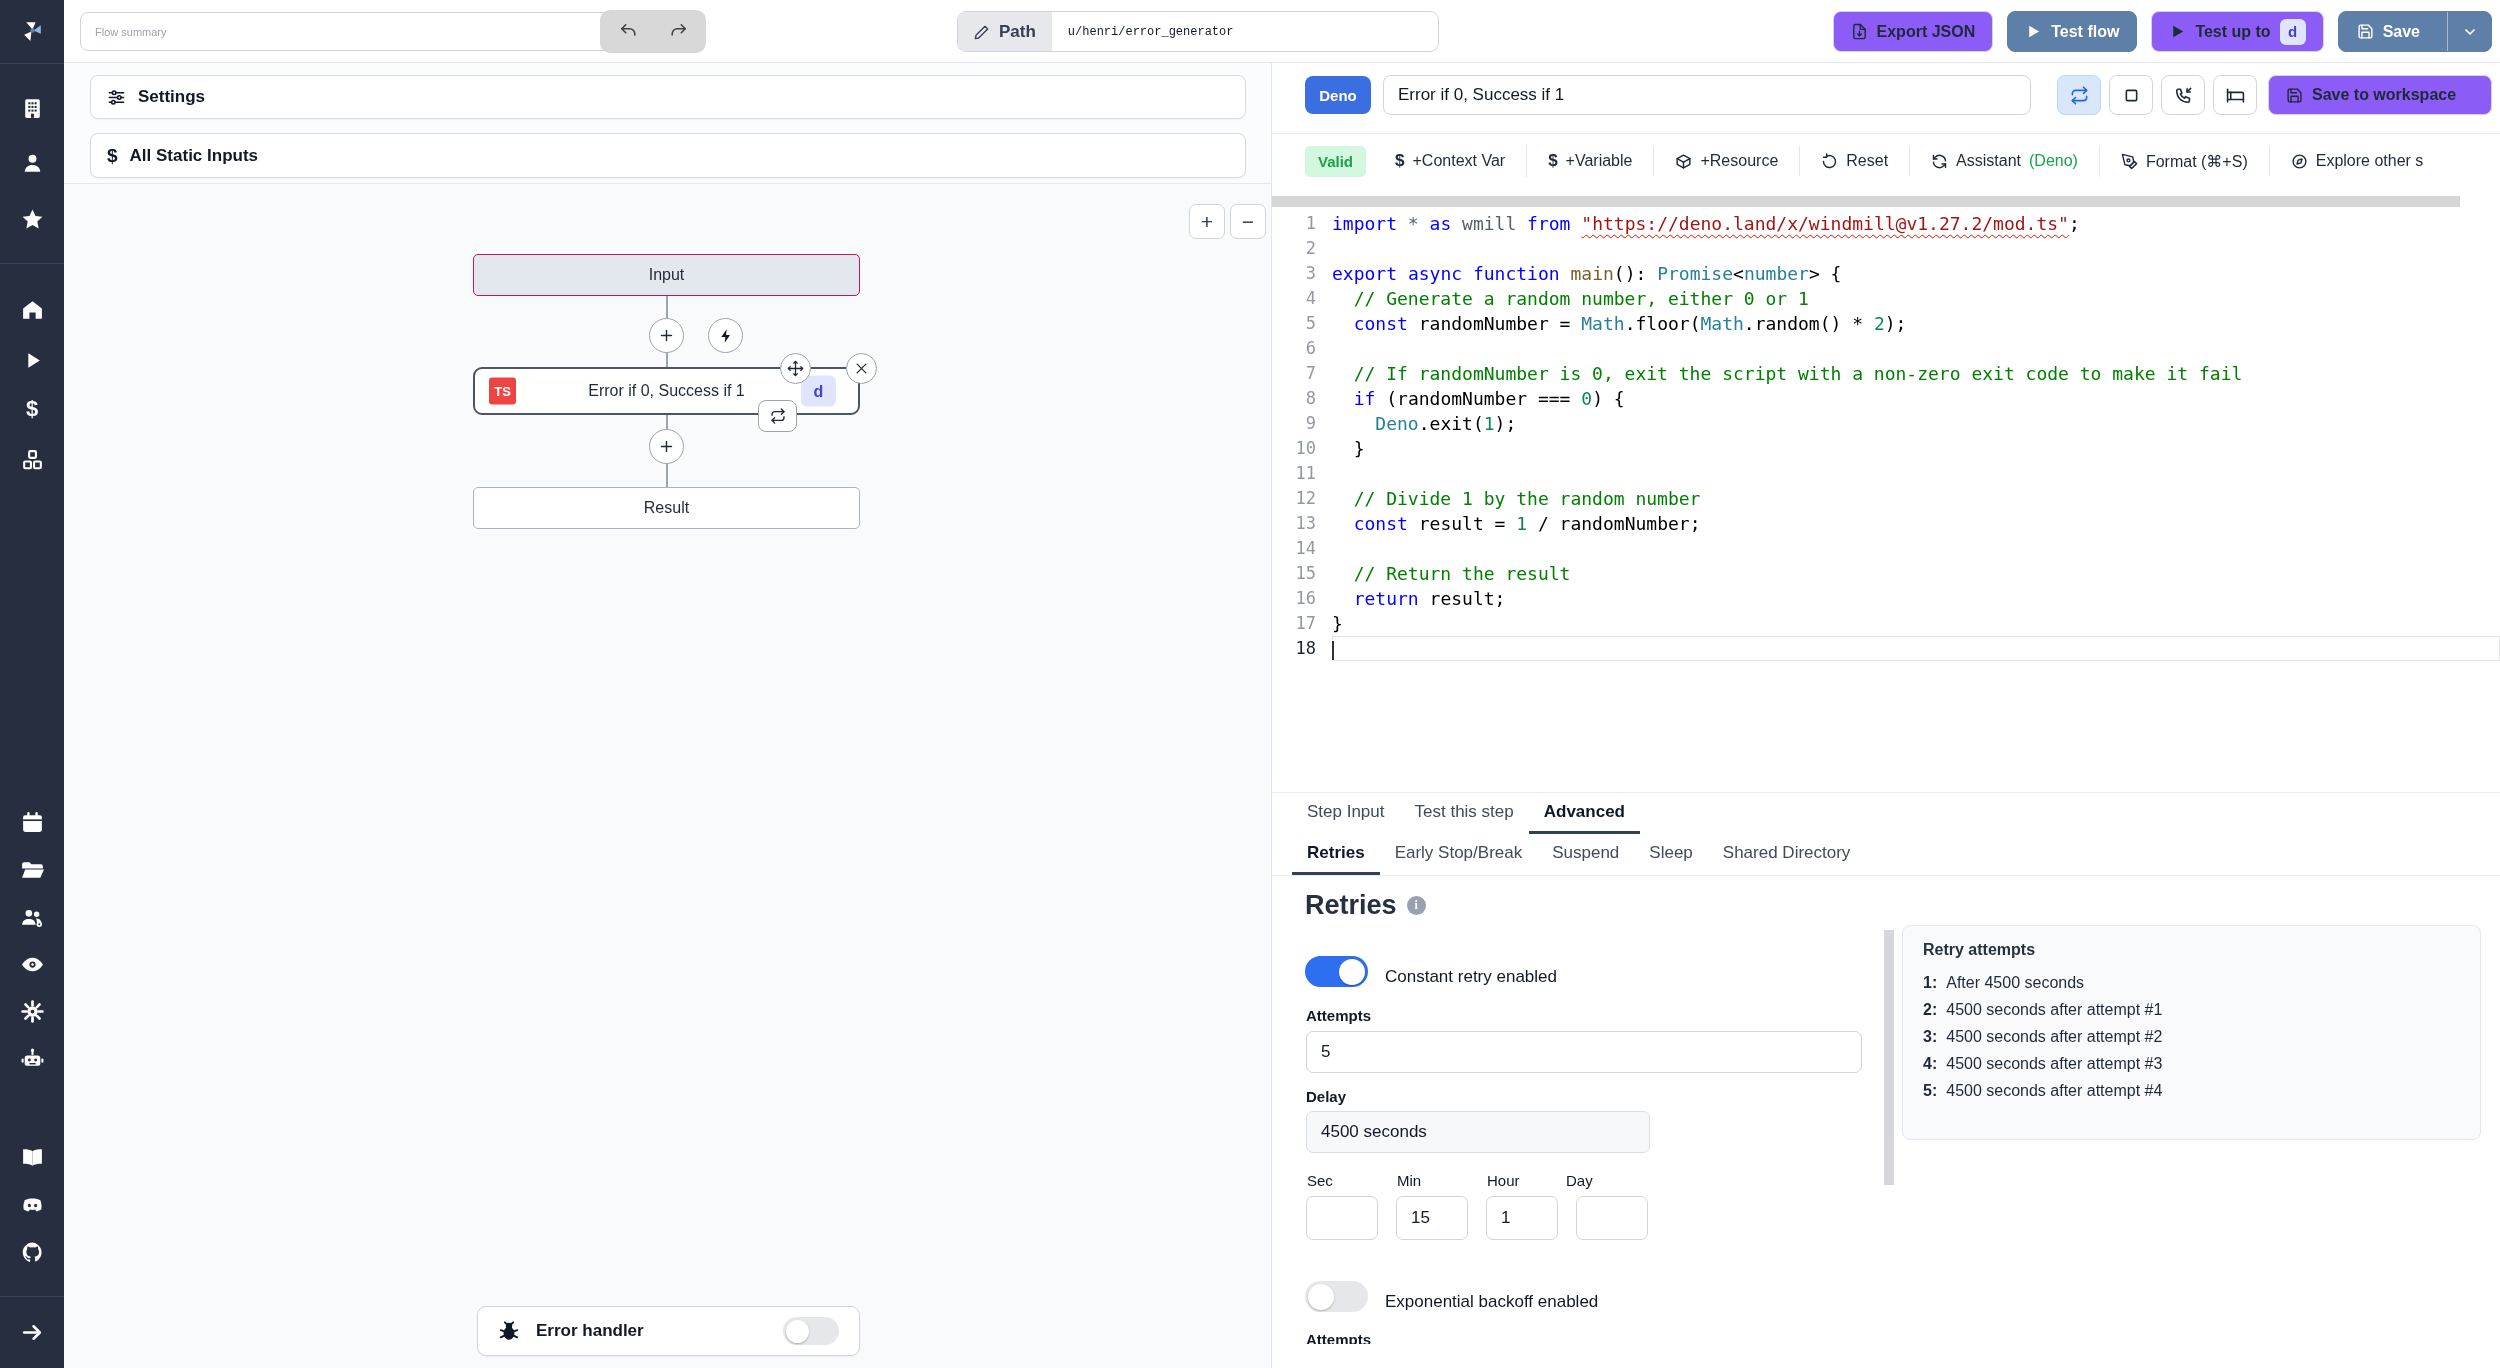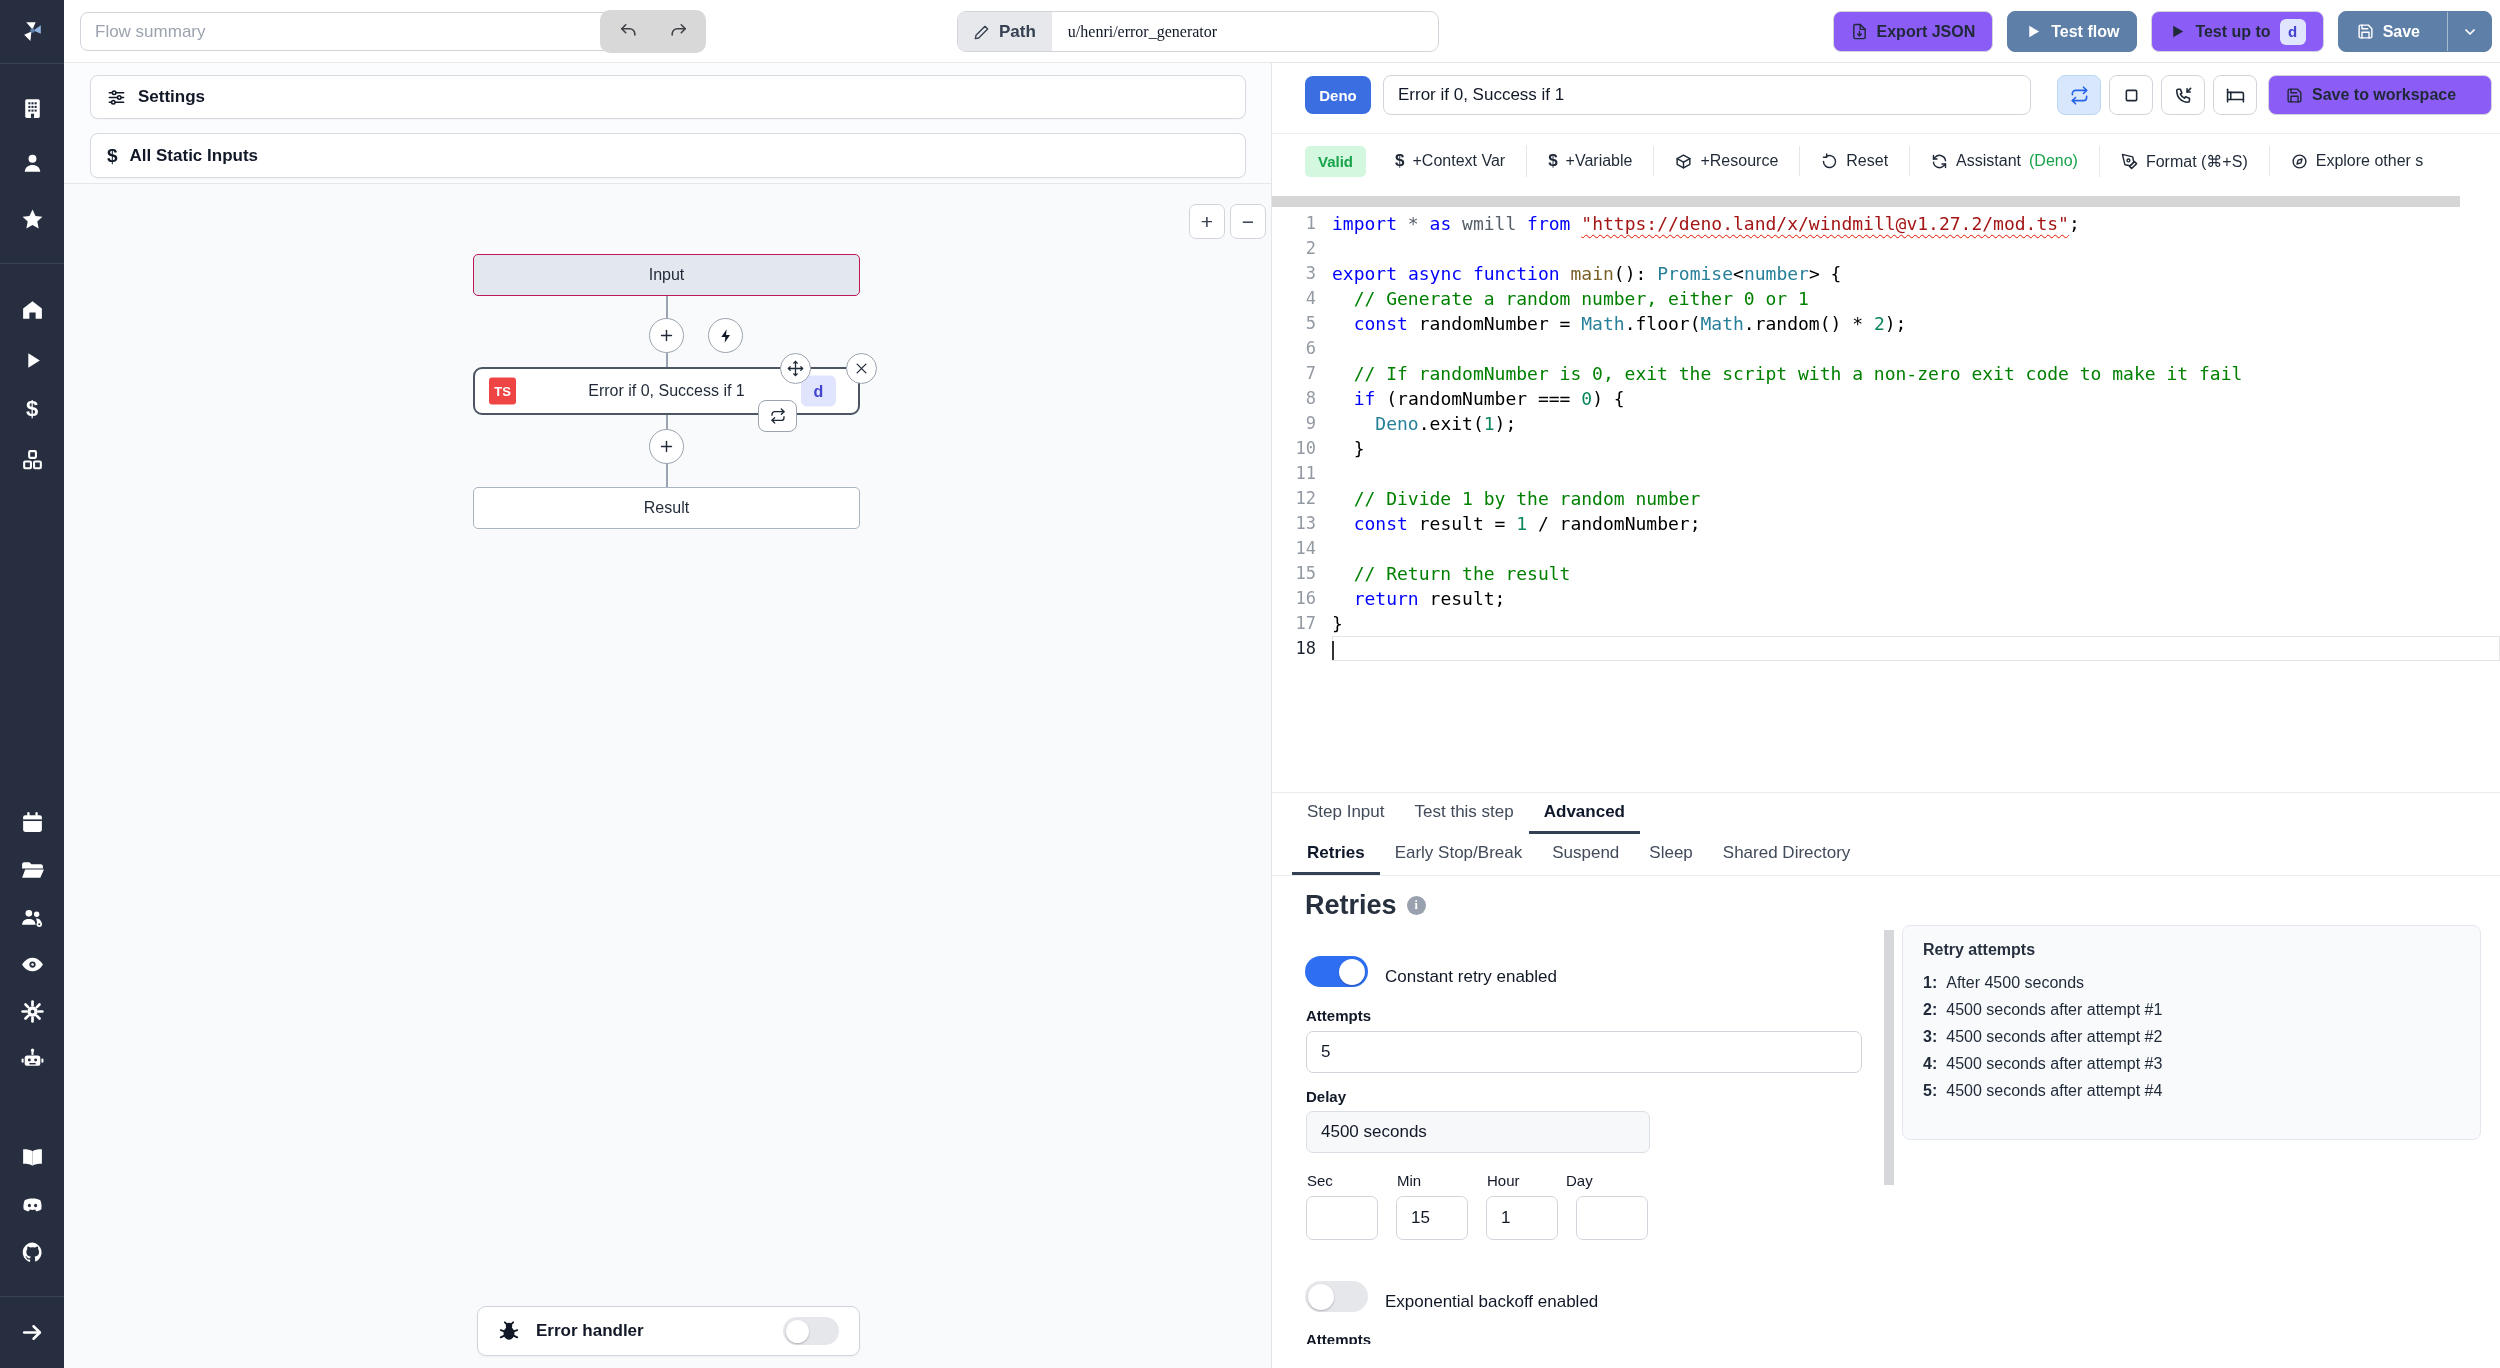--- a/index.html
+++ b/index.html
@@ -9,29 +9,29 @@
 
   
   .rail { position:absolute; left:0; top:0; width:64px; height:1368px; background:#262e3f; z-index:30; }
   .rail-icon { position:absolute; left:0; width:64px; height:40px; display:flex; align-items:center; justify-content:center; color:#f4f6f8; }
   .rail-icon svg { width:25px; height:25px; }
   .rail-div { position:absolute; left:0; width:64px; height:1px; background:#3a4356; }
   .dollar-glyph { font-size:22px; font-weight:700; color:#fff; }
 
   
   .topbar { position:absolute; left:64px; top:0; width:2436px; height:63px; background:#fff; border-bottom:1px solid #e5e7eb; z-index:20; }
-  .summary-input { position:absolute; left:16px; top:12px; width:538px; height:39px; border:1px solid #d1d5db; border-radius:8px; padding:0 14px; font-size:17px; font-family:"Liberation Sans",sans-serif; color:#111827; }
+  .summary-input { position:absolute; left:16px; top:12px; width:538px; height:39px; border:1px solid #d1d5db; border-radius:8px; padding:0 14px; font-size:11px; font-family:"Liberation Sans",sans-serif; color:#111827; }
   .summary-input::placeholder { color:#9ca3af; }
   .undo-group { position:absolute; left:536px; top:10px; width:106px; height:43px; background:#d8d8d8; border-radius:10px; display:flex; align-items:center; justify-content:center; gap:6px; }
   .undo-btn { width:44px; height:35px; display:flex; align-items:center; justify-content:center; border-radius:8px; color:#3f3f46; background:transparent; }
   .undo-btn svg { width:19px; height:19px; }
   .path-wrap { position:absolute; left:893px; top:11px; height:41px; display:flex; align-items:stretch; border:1px solid #d1d5db; border-radius:9px; overflow:hidden; background:#fff; }
   .path-label { display:flex; align-items:center; gap:9px; background:#e6e8ec; padding:0 16px; font-size:17px; font-weight:600; color:#374151; }
   .path-label svg { width:16px; height:16px; }
-  .path-value { display:flex; align-items:center; padding:0 16px; width:386px; font-family:Liberation Serif, serif; font-size:16px; color:#111827; }
+  .path-value { display:flex; align-items:center; padding:0 16px; width:386px; font-family:Liberation Mono, monospace; font-size:12px; color:#111827; }
   .topbar-right { position:absolute; right:8px; top:11px; display:flex; gap:14px; }
   .btn { height:41px; display:flex; align-items:center; gap:9px; padding:0 17px; border-radius:8px; font-size:16px; font-weight:600; white-space:nowrap; cursor:default; }
   .btn svg { width:17px; height:17px; }
   .btn-white { background:#8b5cf6; border:1px solid #d1d5db; color:#1f2937; }
   .btn-blue { background:#5e80a8; border:1px solid #5e80a8; color:#fff; }
   .chip-d { display:inline-flex; align-items:center; justify-content:center; width:26px; height:26px; border-radius:6px; background:#e0e4fc; color:#4343d0; font-weight:700; font-size:15px; }
   .save-split { display:flex; align-items:stretch; padding:0; overflow:hidden; }
   .save-main { display:flex; align-items:center; gap:9px; padding:0 18px; }
   .save-caret { width:44px; display:flex; align-items:center; justify-content:center; border-left:1px solid rgba(255,255,255,.45); }
   .save-caret svg { width:16px; height:16px; }

